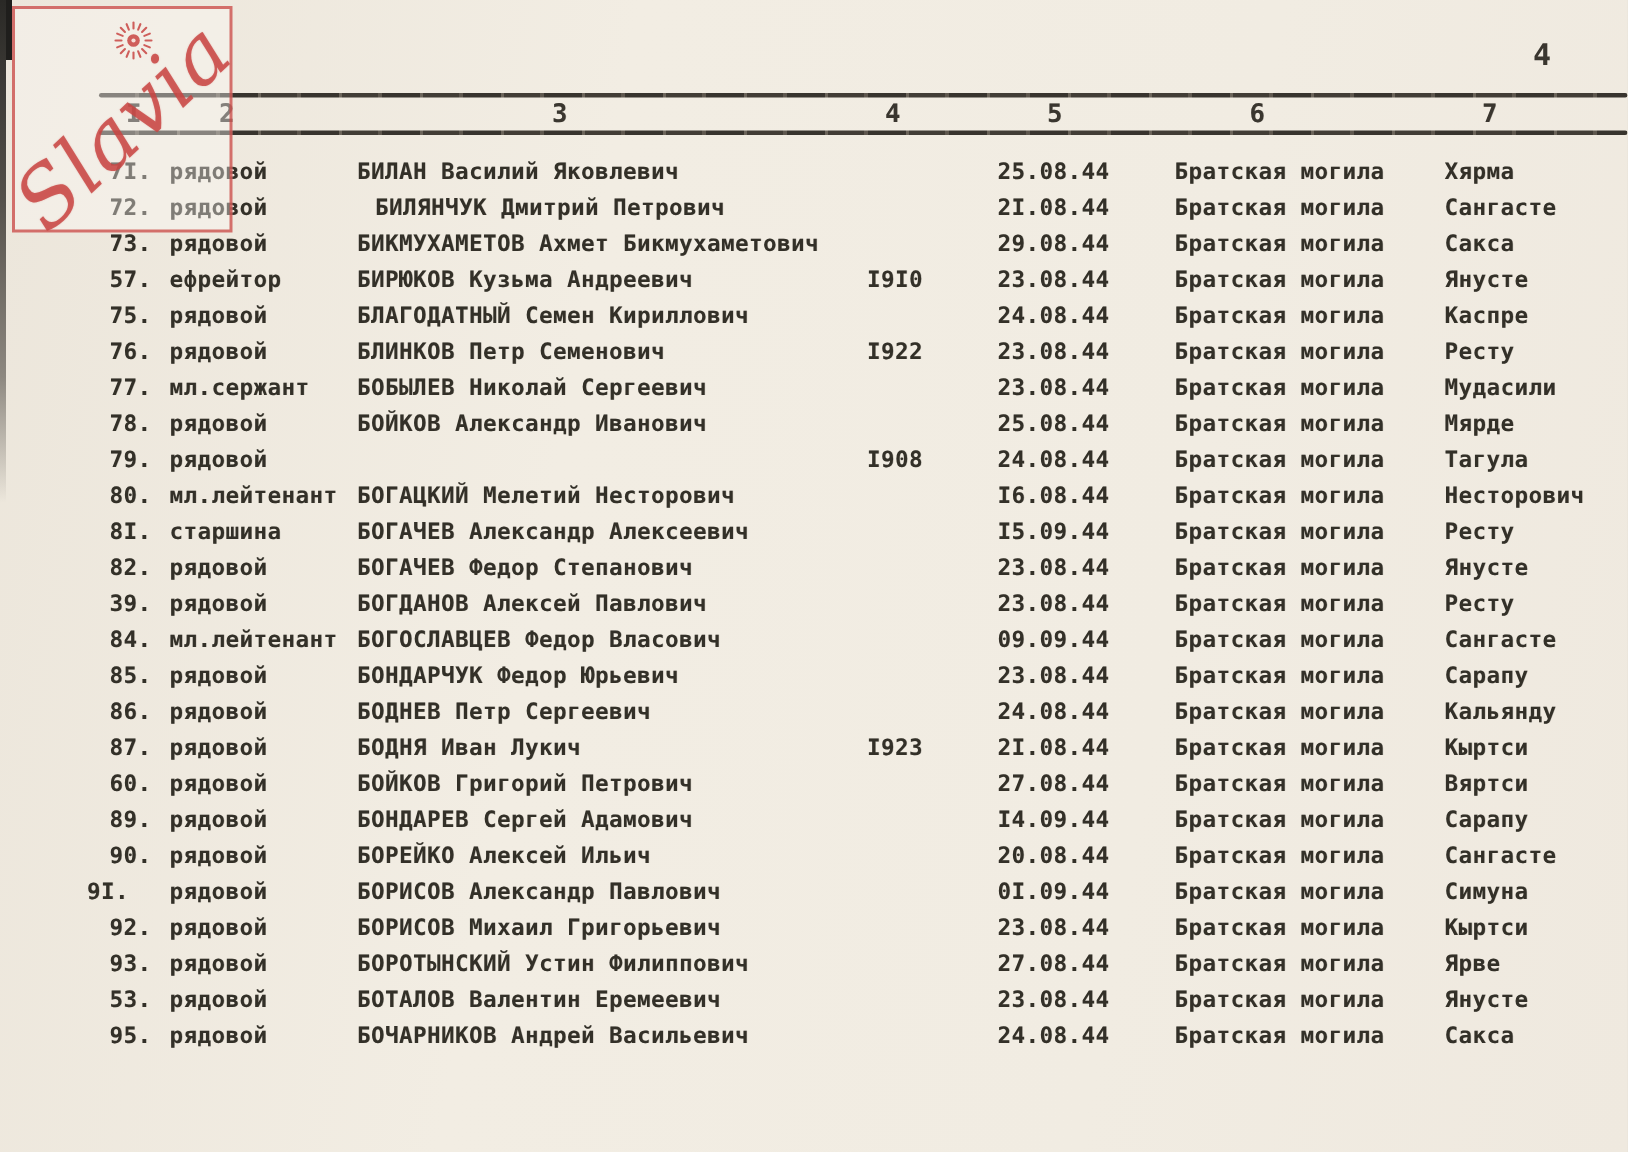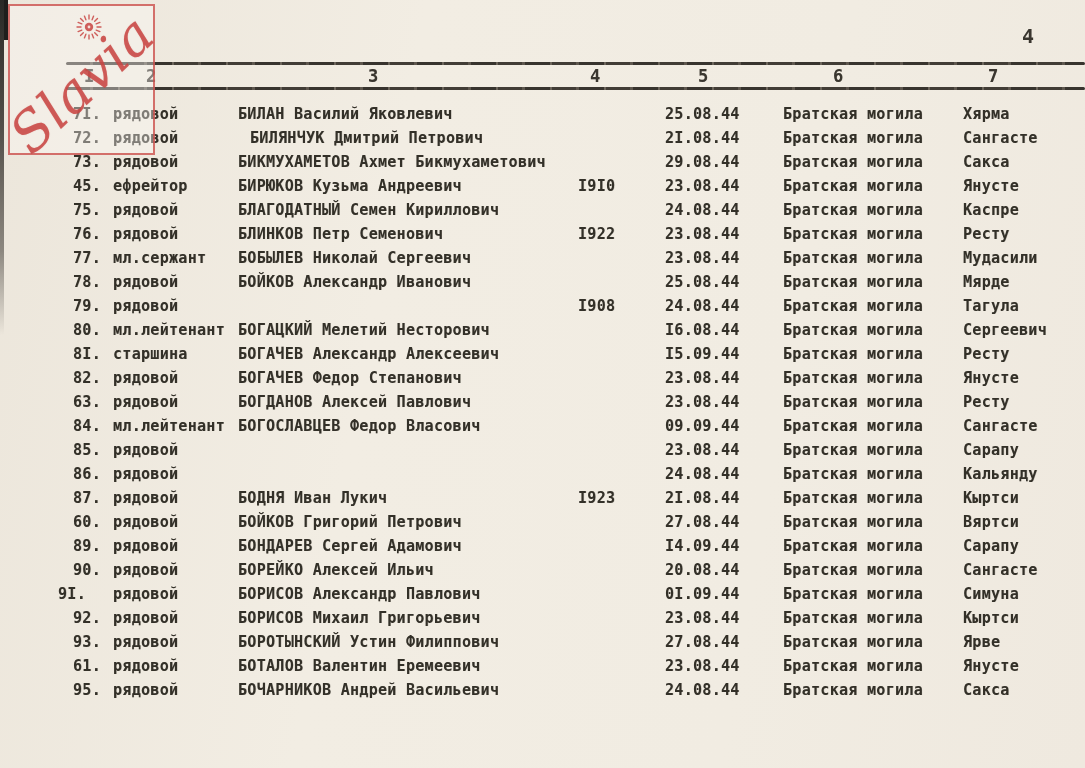--- a/index.html
+++ b/index.html
@@ -103,21 +103,21 @@
       </div>
       <div class="row" style="top: 48px;">
         <span class="cell" style="left: 73px;">73.</span>
         <span class="cell" style="left: 113px;">рядовой</span>
         <span class="cell" style="left: 238px;">БИКМУХАМЕТОВ Ахмет Бикмухаметович</span>
         <span class="cell" style="left: 665px;">29.08.44</span>
         <span class="cell" style="left: 783px;">Братская могила</span>
         <span class="cell" style="left: 963px;">Сакса</span>
       </div>
       <div class="row" style="top: 72px;">
-        <span class="cell" style="left: 73px;">45.</span>
+        <span class="cell" style="left: 73px;">57.</span>
         <span class="cell" style="left: 113px;">ефрейтор</span>
         <span class="cell" style="left: 238px;">БИРЮКОВ Кузьма Андреевич</span>
         <span class="cell" style="left: 578px;">I9I0</span>
         <span class="cell" style="left: 665px;">23.08.44</span>
         <span class="cell" style="left: 783px;">Братская могила</span>
         <span class="cell" style="left: 963px;">Янусте</span>
       </div>
       <div class="row" style="top: 96px;">
         <span class="cell" style="left: 73px;">75.</span>
         <span class="cell" style="left: 113px;">рядовой</span>
@@ -158,64 +158,66 @@
         <span class="cell" style="left: 665px;">24.08.44</span>
         <span class="cell" style="left: 783px;">Братская могила</span>
         <span class="cell" style="left: 963px;">Тагула</span>
       </div>
       <div class="row" style="top: 216px;">
         <span class="cell" style="left: 73px;">80.</span>
         <span class="cell" style="left: 113px;">мл.лейтенант</span>
         <span class="cell" style="left: 238px;">БОГАЦКИЙ Мелетий Несторович</span>
         <span class="cell" style="left: 665px;">I6.08.44</span>
         <span class="cell" style="left: 783px;">Братская могила</span>
-        <span class="cell" style="left: 963px;">Сергеевич</span>
+        <span class="cell" style="left: 963px;">Несторович</span>
       </div>
       <div class="row" style="top: 240px;">
         <span class="cell" style="left: 73px;">8I.</span>
         <span class="cell" style="left: 113px; text-align: right;">старшина</span>
         <span class="cell" style="left: 238px;">БОГАЧЕВ Александр Алексеевич</span>
         <span class="cell" style="left: 665px;">I5.09.44</span>
         <span class="cell" style="left: 783px;">Братская могила</span>
         <span class="cell" style="left: 963px;">Ресту</span>
       </div>
       <div class="row" style="top: 264px;">
         <span class="cell" style="left: 73px;">82.</span>
         <span class="cell" style="left: 113px;">рядовой</span>
         <span class="cell" style="left: 238px;">БОГАЧЕВ Федор Степанович</span>
         <span class="cell" style="left: 665px;">23.08.44</span>
         <span class="cell" style="left: 783px;">Братская могила</span>
         <span class="cell" style="left: 963px;">Янусте</span>
       </div>
       <div class="row" style="top: 288px;">
-        <span class="cell" style="left: 73px;">63.</span>
+        <span class="cell" style="left: 73px;">39.</span>
         <span class="cell" style="left: 113px;">рядовой</span>
         <span class="cell" style="left: 238px;">БОГДАНОВ Алексей Павлович</span>
         <span class="cell" style="left: 665px;">23.08.44</span>
         <span class="cell" style="left: 783px;">Братская могила</span>
         <span class="cell" style="left: 963px;">Ресту</span>
       </div>
       <div class="row" style="top: 312px;">
         <span class="cell" style="left: 73px;">84.</span>
         <span class="cell" style="left: 113px;">мл.лейтенант</span>
         <span class="cell" style="left: 238px;">БОГОСЛАВЦЕВ Федор Власович</span>
         <span class="cell" style="left: 665px;">09.09.44</span>
         <span class="cell" style="left: 783px;">Братская могила</span>
         <span class="cell" style="left: 963px;">Сангасте</span>
       </div>
       <div class="row" style="top: 336px;">
         <span class="cell" style="left: 73px;">85.</span>
         <span class="cell" style="left: 113px;">рядовой</span>
+        <span class="cell" style="left: 238px;">БОНДАРЧУК Федор Юрьевич</span>
         <span class="cell" style="left: 665px;">23.08.44</span>
         <span class="cell" style="left: 783px;">Братская могила</span>
         <span class="cell" style="left: 963px;">Сарапу</span>
       </div>
       <div class="row" style="top: 360px;">
         <span class="cell" style="left: 73px;">86.</span>
         <span class="cell" style="left: 113px;">рядовой</span>
+        <span class="cell" style="left: 238px;">БОДНЕВ Петр Сергеевич</span>
         <span class="cell" style="left: 665px;">24.08.44</span>
         <span class="cell" style="left: 783px;">Братская могила</span>
         <span class="cell" style="left: 963px;">Кальянду</span>
       </div>
       <div class="row" style="top: 384px;">
         <span class="cell" style="left: 73px;">87.</span>
         <span class="cell" style="left: 113px;">рядовой</span>
         <span class="cell" style="left: 238px;">БОДНЯ Иван Лукич</span>
         <span class="cell" style="left: 578px;">I923</span>
         <span class="cell" style="left: 665px;">2I.08.44</span>
@@ -264,21 +266,21 @@
       </div>
       <div class="row" style="top: 528px;">
         <span class="cell" style="left: 73px;">93.</span>
         <span class="cell" style="left: 113px;">рядовой</span>
         <span class="cell" style="left: 238px;">БОРОТЫНСКИЙ Устин Филиппович</span>
         <span class="cell" style="left: 665px;">27.08.44</span>
         <span class="cell" style="left: 783px;">Братская могила</span>
         <span class="cell" style="left: 963px;">Ярве</span>
       </div>
       <div class="row" style="top: 552px;">
-        <span class="cell" style="left: 73px;">61.</span>
+        <span class="cell" style="left: 73px;">53.</span>
         <span class="cell" style="left: 113px;">рядовой</span>
         <span class="cell" style="left: 238px;">БОТАЛОВ Валентин Еремеевич</span>
         <span class="cell" style="left: 665px;">23.08.44</span>
         <span class="cell" style="left: 783px;">Братская могила</span>
         <span class="cell" style="left: 963px;">Янусте</span>
       </div>
       <div class="row" style="top: 576px;">
         <span class="cell" style="left: 73px;">95.</span>
         <span class="cell" style="left: 113px;">рядовой</span>
         <span class="cell" style="left: 238px;">БОЧАРНИКОВ Андрей Васильевич</span>

